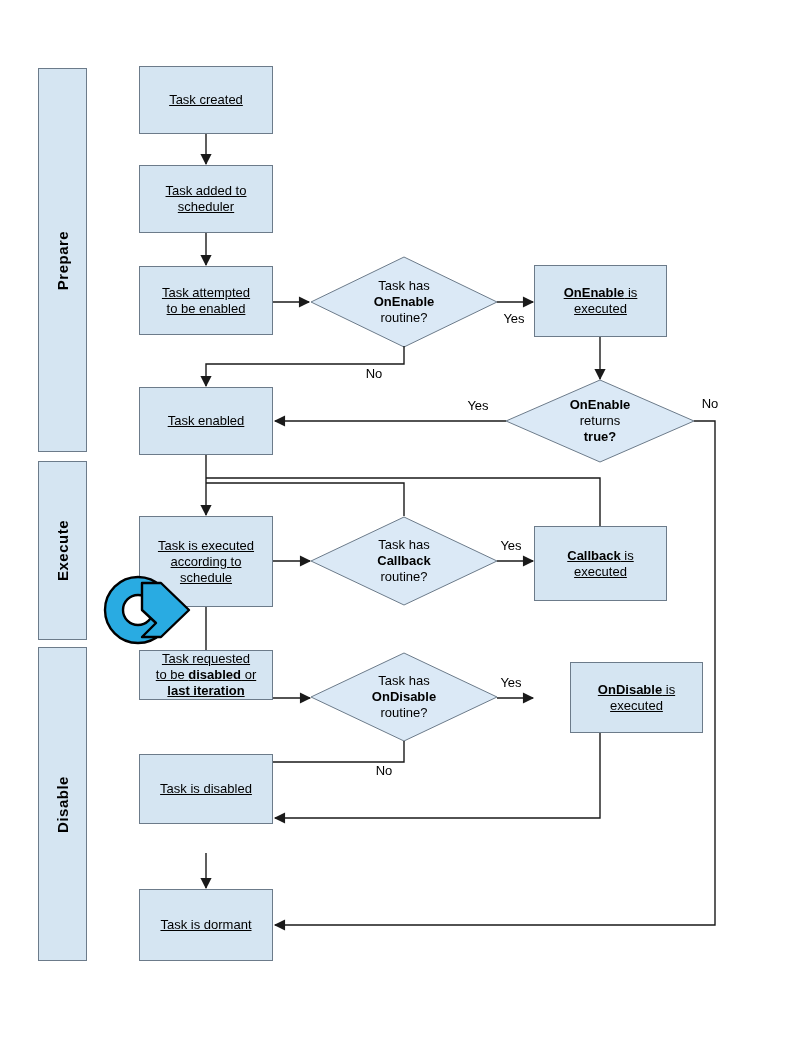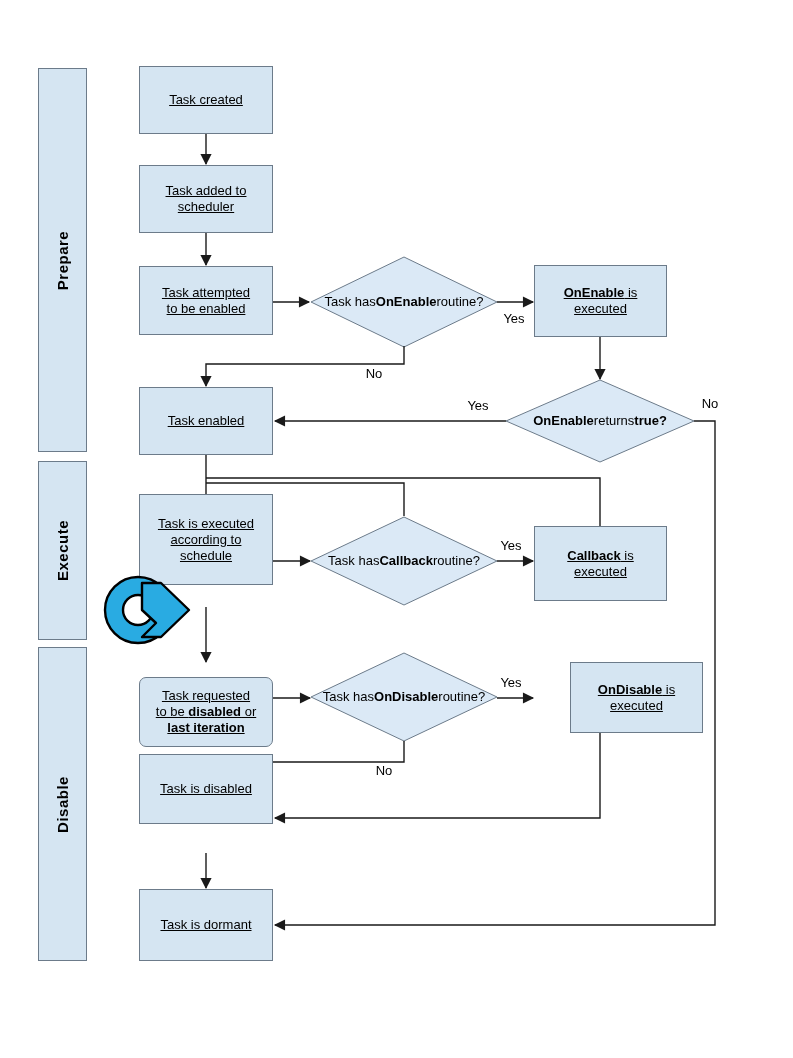--- a/index.html
+++ b/index.html
@@ -26,21 +26,21 @@
     position:absolute;left:139px;width:134px;
     background:var(--node-fill,#d5e5f2);
     border:1px solid var(--node-border,#6c7b8a);
     display:flex;flex-direction:column;align-items:center;justify-content:center;
     text-align:center;font-size:13px;line-height:16px;z-index:2;
     box-sizing:border-box;
     text-decoration:underline;
   }
   .node.col3{left:534px;width:133px;}
   .dmtext{
-    position:absolute;display:flex;flex-direction:row;align-items:center;justify-content:center;
+    position:absolute;display:flex;flex-direction:column;align-items:center;justify-content:center;
     text-align:center;font-size:13px;line-height:16px;z-index:2;
   }
   .ln{display:block;}
   b{font-weight:bold;}
   .edge-label{
     position:absolute;font-size:13px;line-height:15px;z-index:2;
     transform:translateX(-50%);white-space:nowrap;
   }
 </style>
 </head>
@@ -106,27 +106,27 @@
 
   <div class="node" style="top:266px;height:69px;">
     <span class="ln">Task attempted</span>
     <span class="ln">to be enabled</span>
   </div>
 
   <div class="node" style="top:387px;height:68px;">
     <span class="ln">Task enabled</span>
   </div>
 
-  <div class="node" style="top:494px;height:91px;">
+  <div class="node" style="top:516px;height:91px;">
     <span class="ln">Task is executed</span>
     <span class="ln">according to</span>
     <span class="ln">schedule</span>
   </div>
 
-  <div class="node" style="top:677px;height:70px;border-radius:7px;">
+  <div class="node" style="top:650px;height:50px;">
     <span class="ln">Task requested</span>
     <span class="ln"><span>to be </span><b>disabled</b><span> or</span></span>
     <span class="ln"><b>last iteration</b></span>
   </div>
 
   <div class="node" style="top:754px;height:70px;">
     <span class="ln">Task is disabled</span>
   </div>
 
   <div class="node" style="top:889px;height:72px;">

